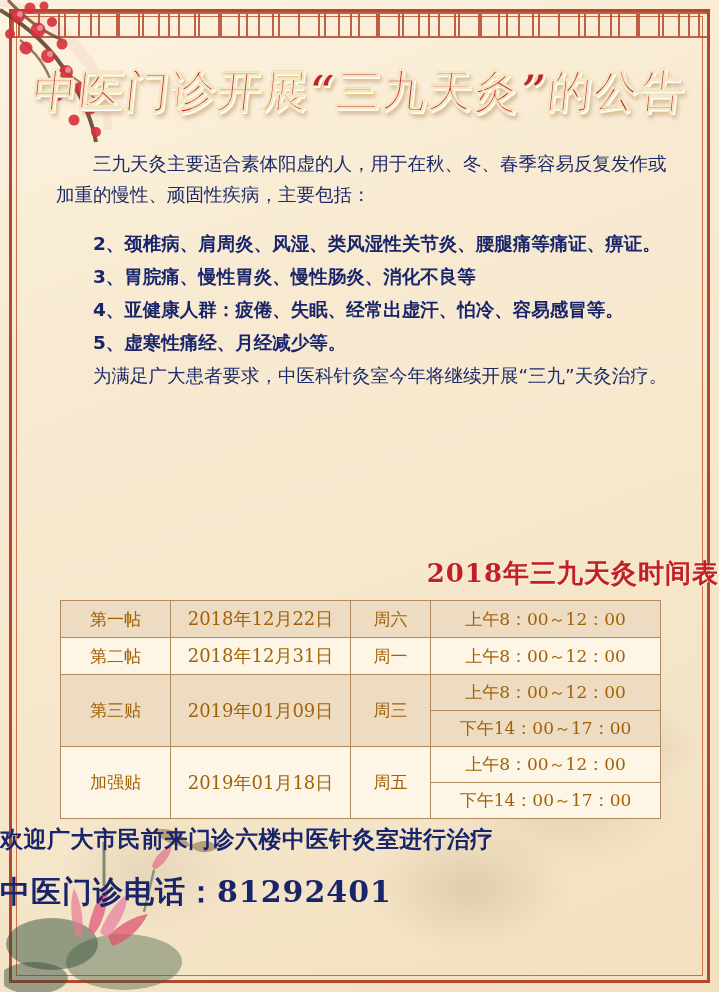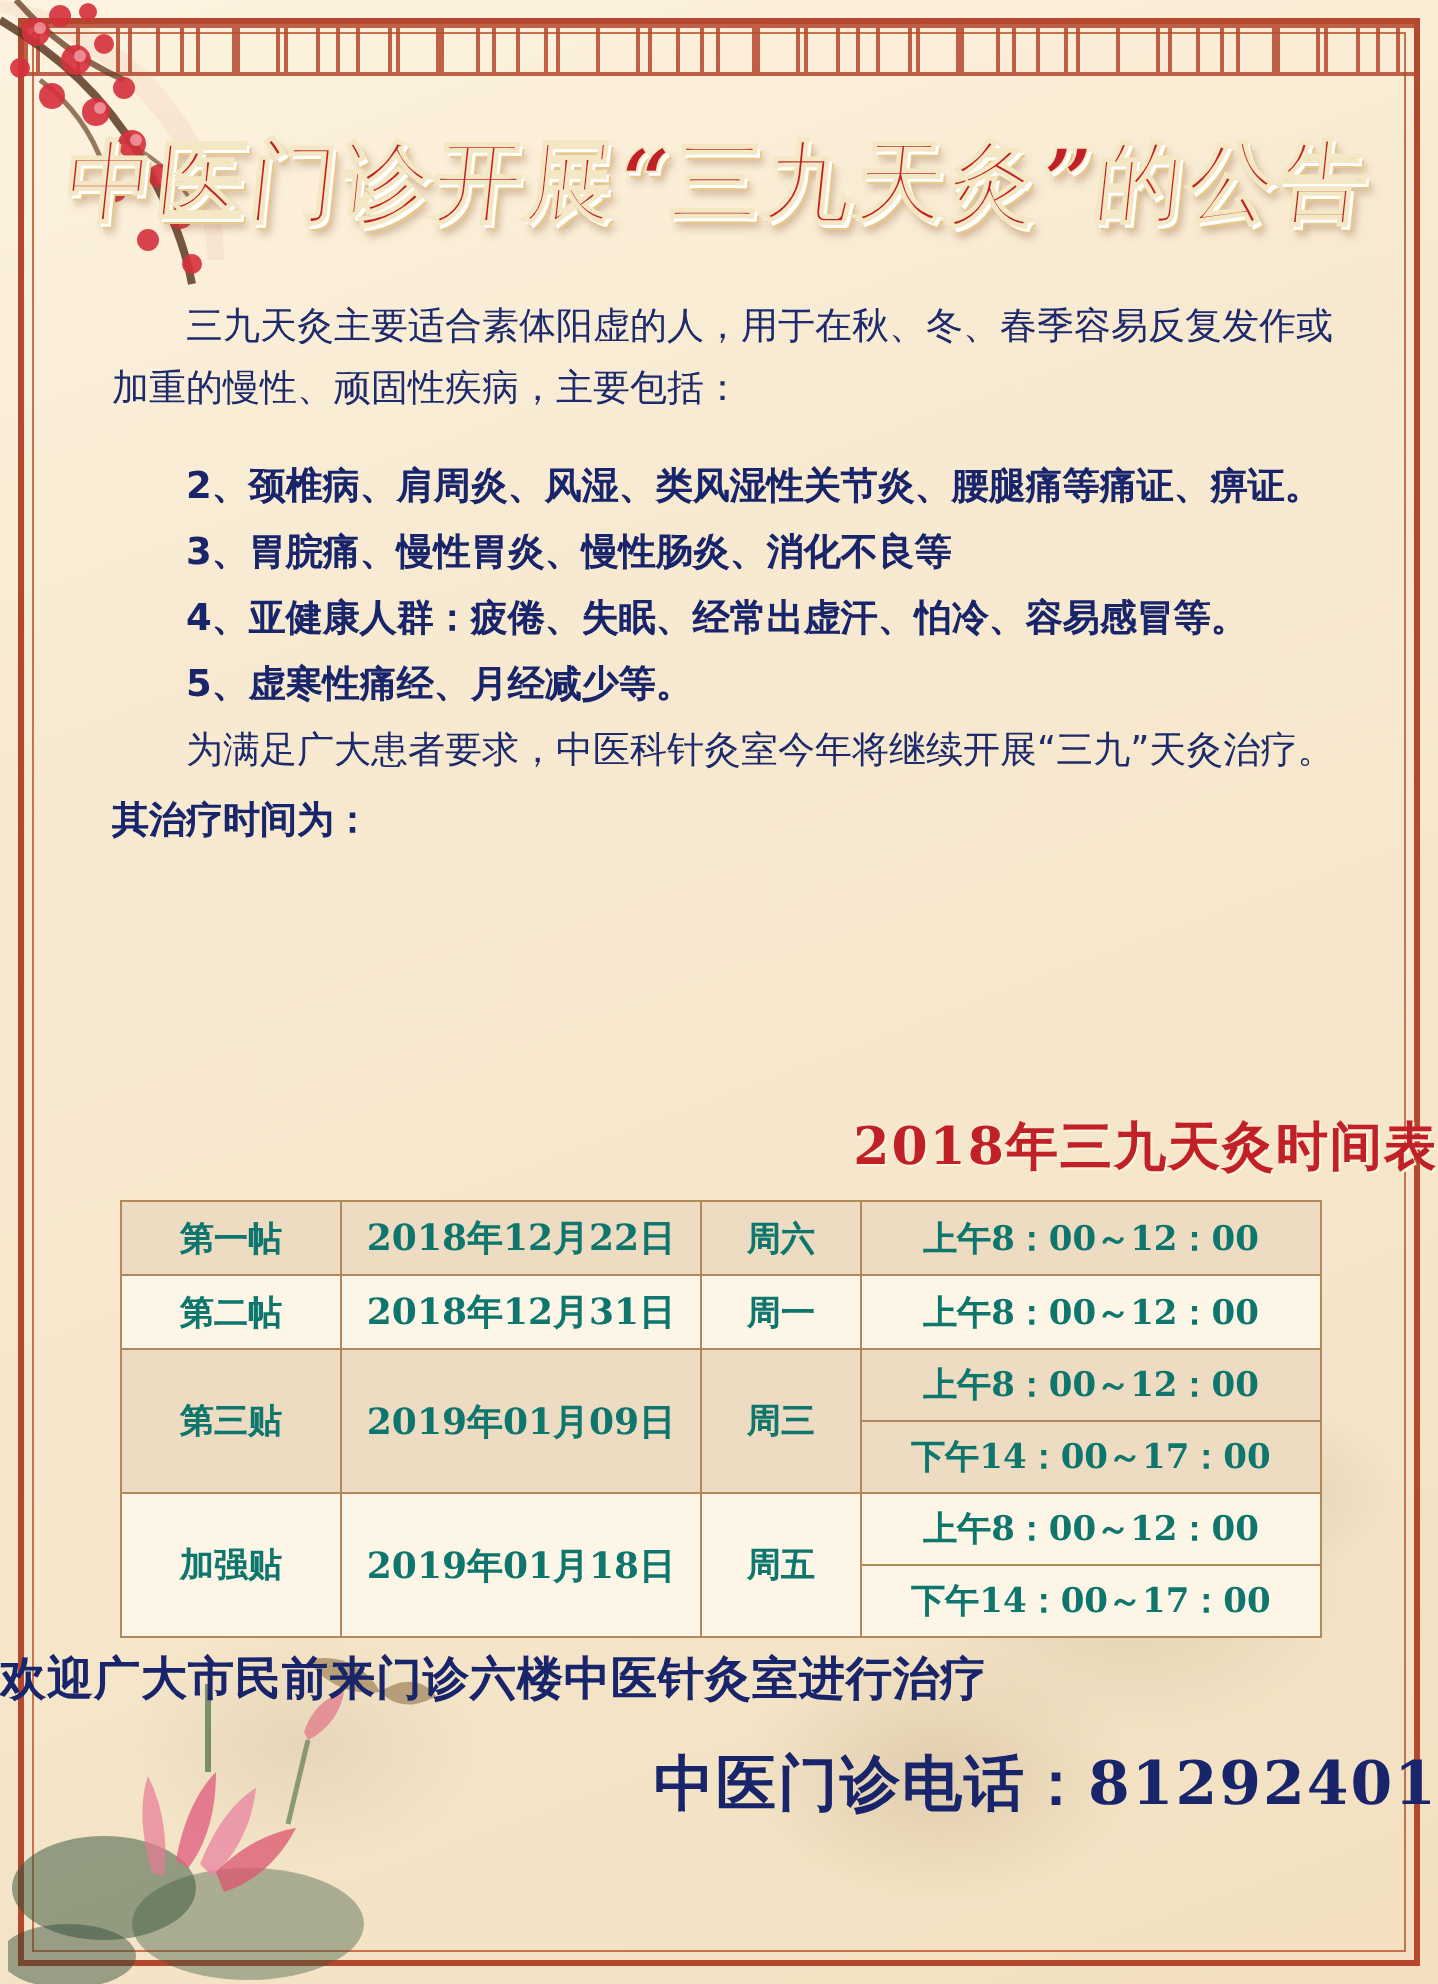--- a/index.html
+++ b/index.html
@@ -147,23 +147,23 @@
     left: 60px;
     top: 600px;
     width: 600px;
     border-collapse: collapse;
     font-family: "DejaVu Sans", sans-serif;
     table-layout: fixed;
   }
   table.schedule td {
     border: 1px solid #b08a5c;
     text-align: center;
-    color: #0f766e;
+    color: #a16207;
     font-size: 17px;
-    font-weight: bold;
+    font-weight: normal;
     padding: 6px 2px;
     background: #fdf6e7;
     white-space: nowrap;
   }
   table.schedule td.shade { background: #eddcc2; }
   table.schedule td.date { font-family: "DejaVu Serif", serif; font-size: 18px; }
   table.schedule td.time { font-family: "DejaVu Serif", serif; font-size: 17px; }
   .col1 { width: 110px; }
   .col2 { width: 180px; }
   .col3 { width: 80px; }
@@ -177,21 +177,21 @@
     font-family: "DejaVu Sans", sans-serif;
     font-size: 23px;
     font-weight: bold;
     color: #18256b;
     letter-spacing: 0.5px;
   }
   .footer2 {
     position: absolute;
     left: 0; right: 0;
     top: 872px;
-    text-align: right;
+    text-align: left;
     font-family: "DejaVu Serif", serif;
     font-size: 30px;
     font-weight: bold;
     color: #18256b;
     letter-spacing: 1px;
   }
 </style>
 </head>
 <body>
 
@@ -257,21 +257,20 @@
     <div class="title">中医门诊开展“三九天灸”的公告</div>
   </div>
 
   <div class="body-text">
     <p class="p-indent">三九天灸主要适合素体阳虚的人，用于在秋、冬、春季容易反复发作或加重的慢性、顽固性疾病，主要包括：</p>
     <p class="p-item">2、颈椎病、肩周炎、风湿、类风湿性关节炎、腰腿痛等痛证、痹证。</p>
     <p class="p-item">3、胃脘痛、慢性胃炎、慢性肠炎、消化不良等</p>
     <p class="p-item">4、亚健康人群：疲倦、失眠、经常出虚汗、怕冷、容易感冒等。</p>
     <p class="p-item">5、虚寒性痛经、月经减少等。</p>
     <p class="p-plain">为满足广大患者要求，中医科针灸室今年将继续开展“三九”天灸治疗。</p>
-    <p class="p-label">其治疗时间为：</p>
   </div>
 
   <div class="table-title">2018年三九天灸时间表</div>
 
   <table class="schedule">
     <colgroup>
       <col class="col1">
         <col class="col2">
         <col class="col3">
         <col class="col4">

